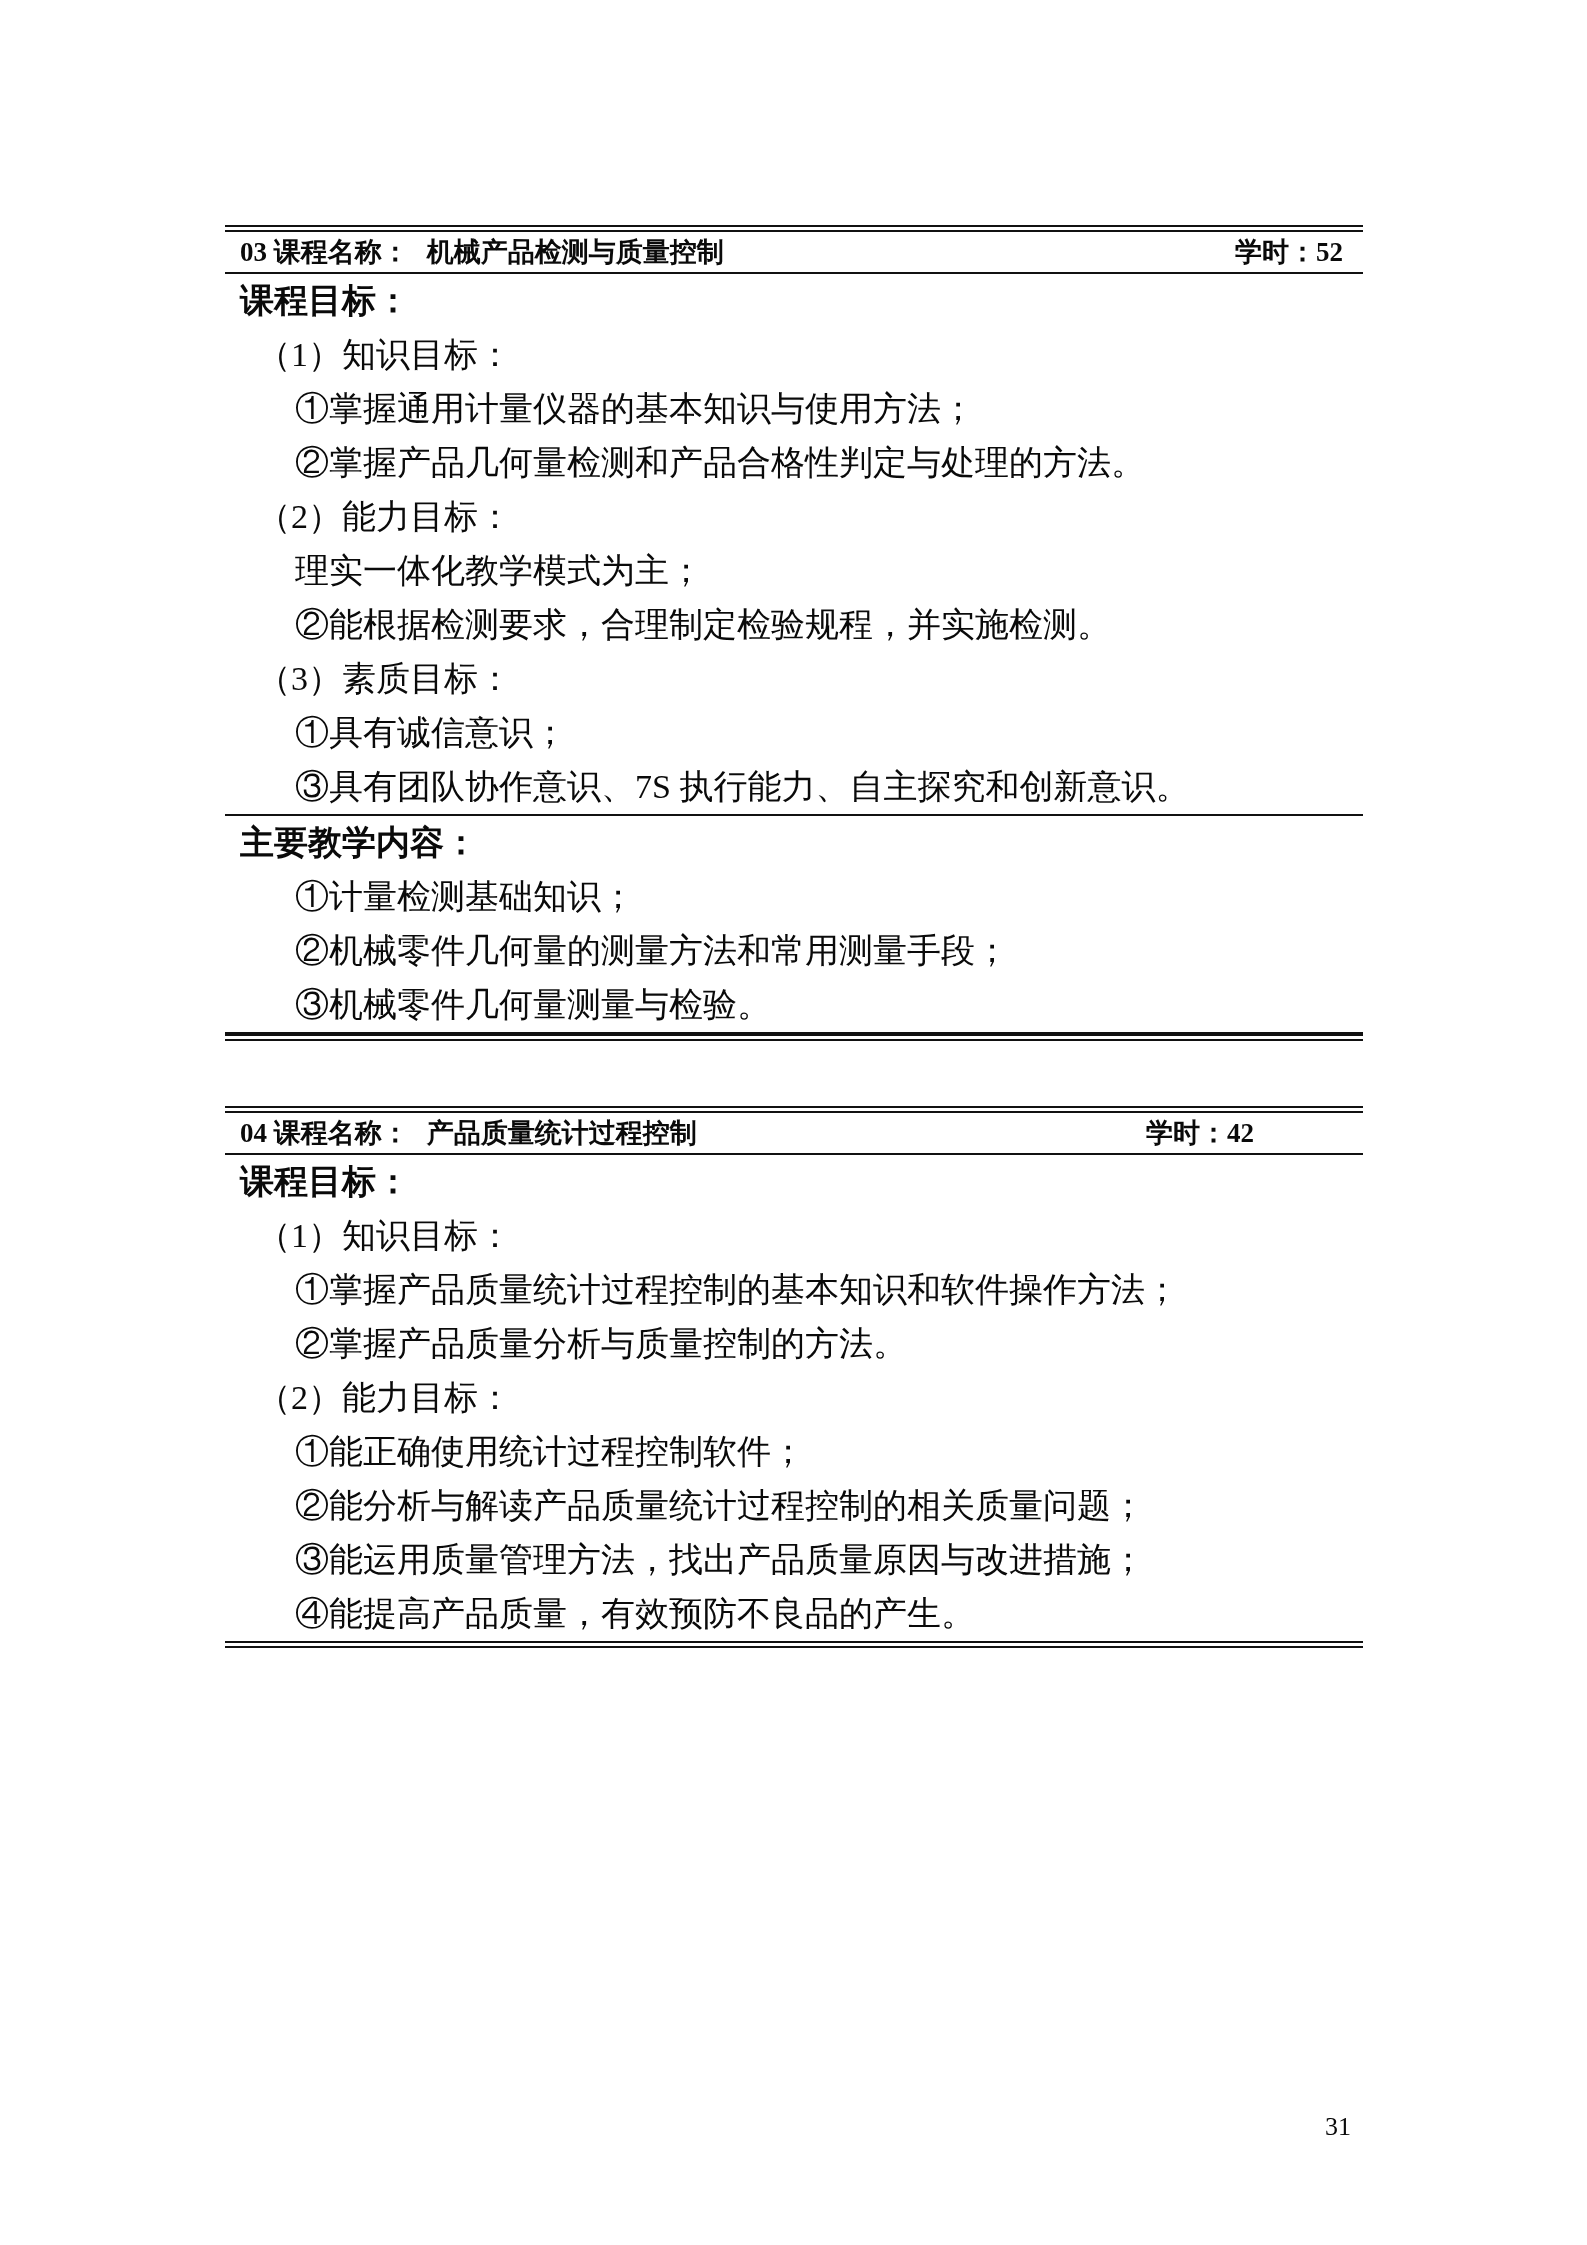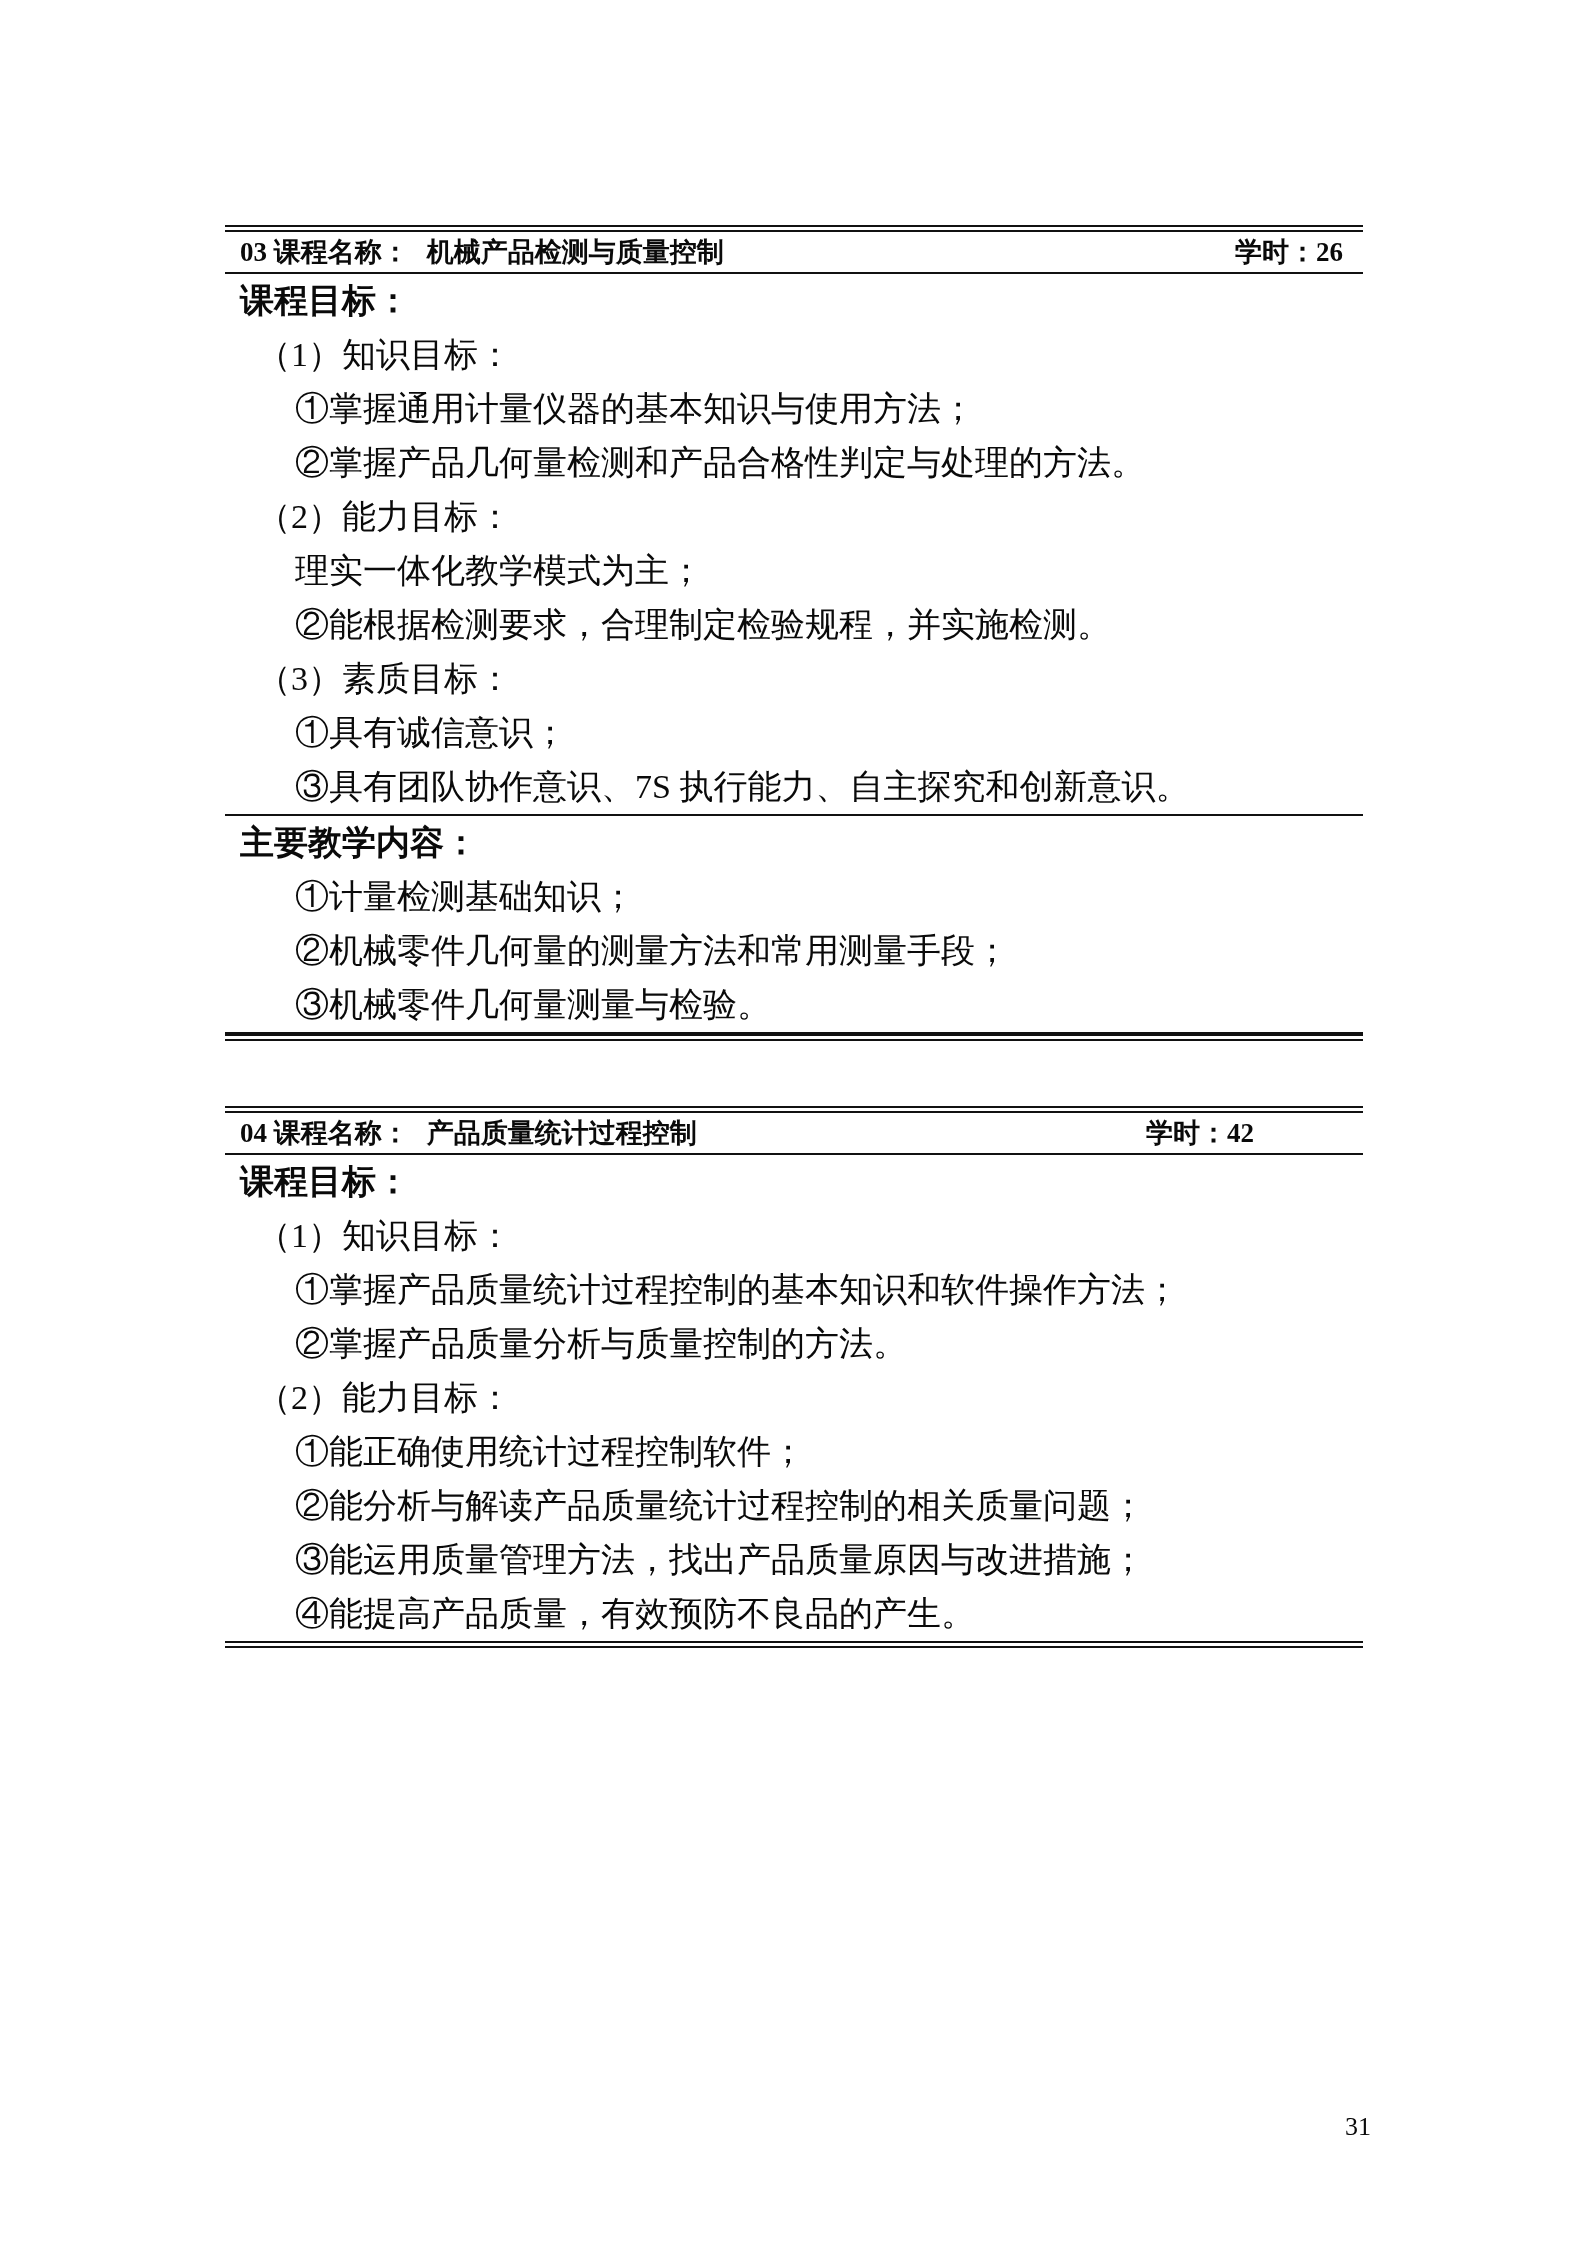--- a/index.html
+++ b/index.html
@@ -50,37 +50,37 @@
     height: 54px;
     white-space: pre;
     overflow: hidden;
   }
   .line.label { font-weight: bold; padding-left: 15px; }
   .line.sub   { font-weight: normal; padding-left: 32px; }
   .line.item  { padding-left: 70px; }
   .page-number {
     position: absolute;
     top: 2080px;
-    right: 216px;
+    right: 236px;
     font-size: 26px;
     line-height: 30px;
   }
 </style>
 </head>
 <body>
 
 <div class="page">
   <div class="content">
 
     <section class="course-table t1">
       <div class="rule-double"></div>
       <div class="header-row">
         <span class="hdr-label">03 课程名称：</span>
         <span class="hdr-title">机械产品检测与质量控制</span>
-        <span class="hdr-hours">学时：26</span>
+        <span class="hdr-hours">学时：52</span>
       </div>
       <div class="rule-single"></div>
       <div class="sections">
           <div class="tsection">
             <div class="line label">课程目标：</div>
             <div class="line sub">（1）知识目标：</div>
             <div class="line item">①掌握通用计量仪器的基本知识与使用方法；</div>
             <div class="line item">②掌握产品几何量检测和产品合格性判定与处理的方法。</div>
             <div class="line sub">（2）能力目标：</div>
             <div class="line item">理实一体化教学模式为主；</div>

